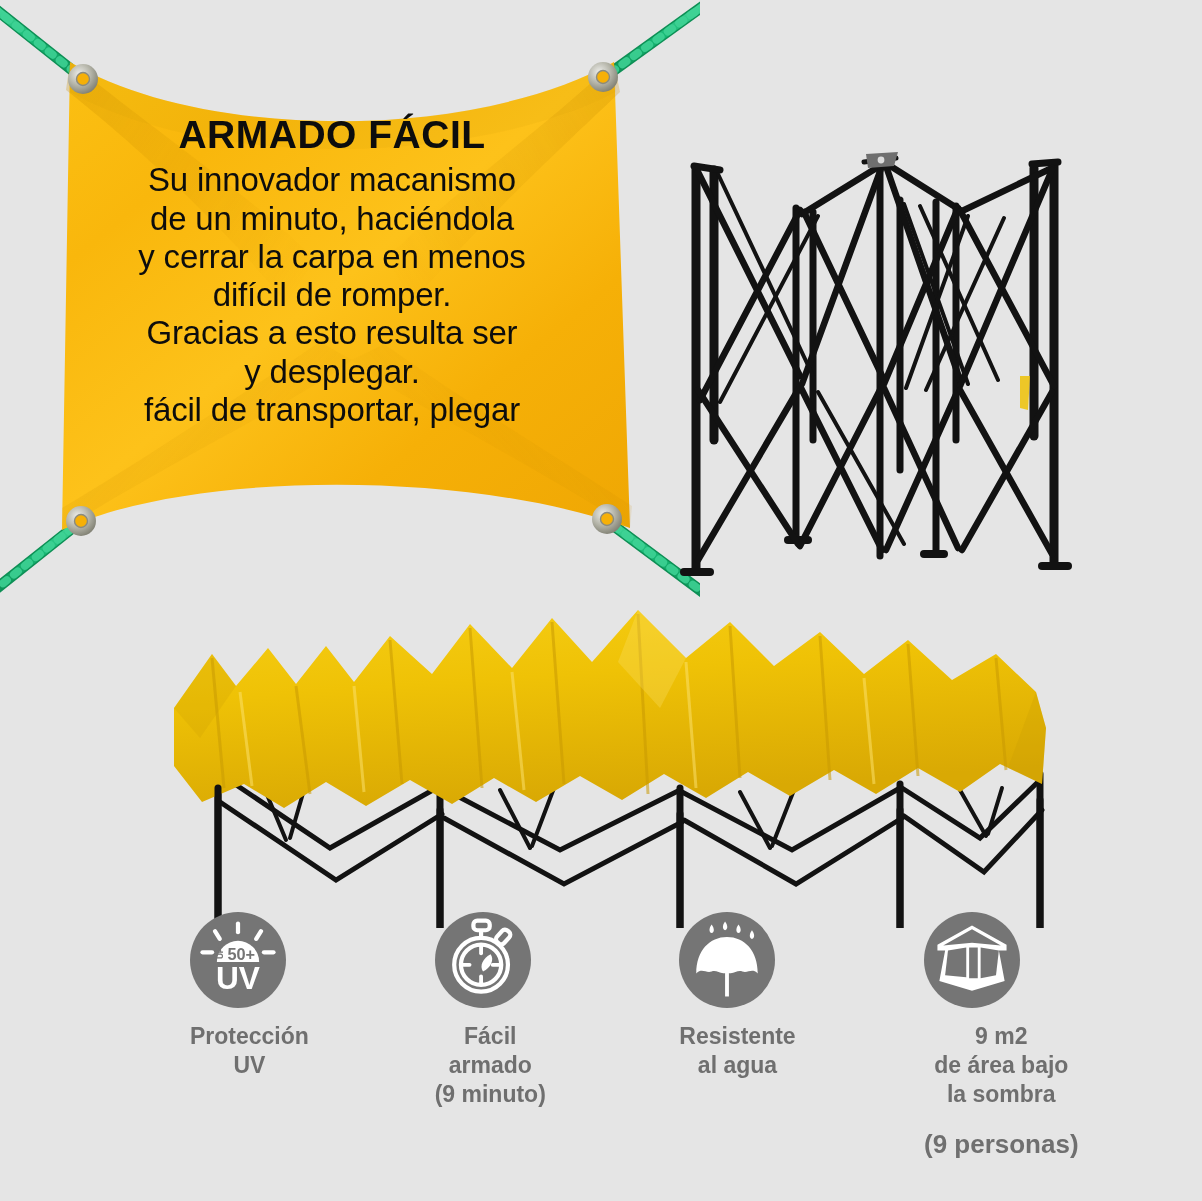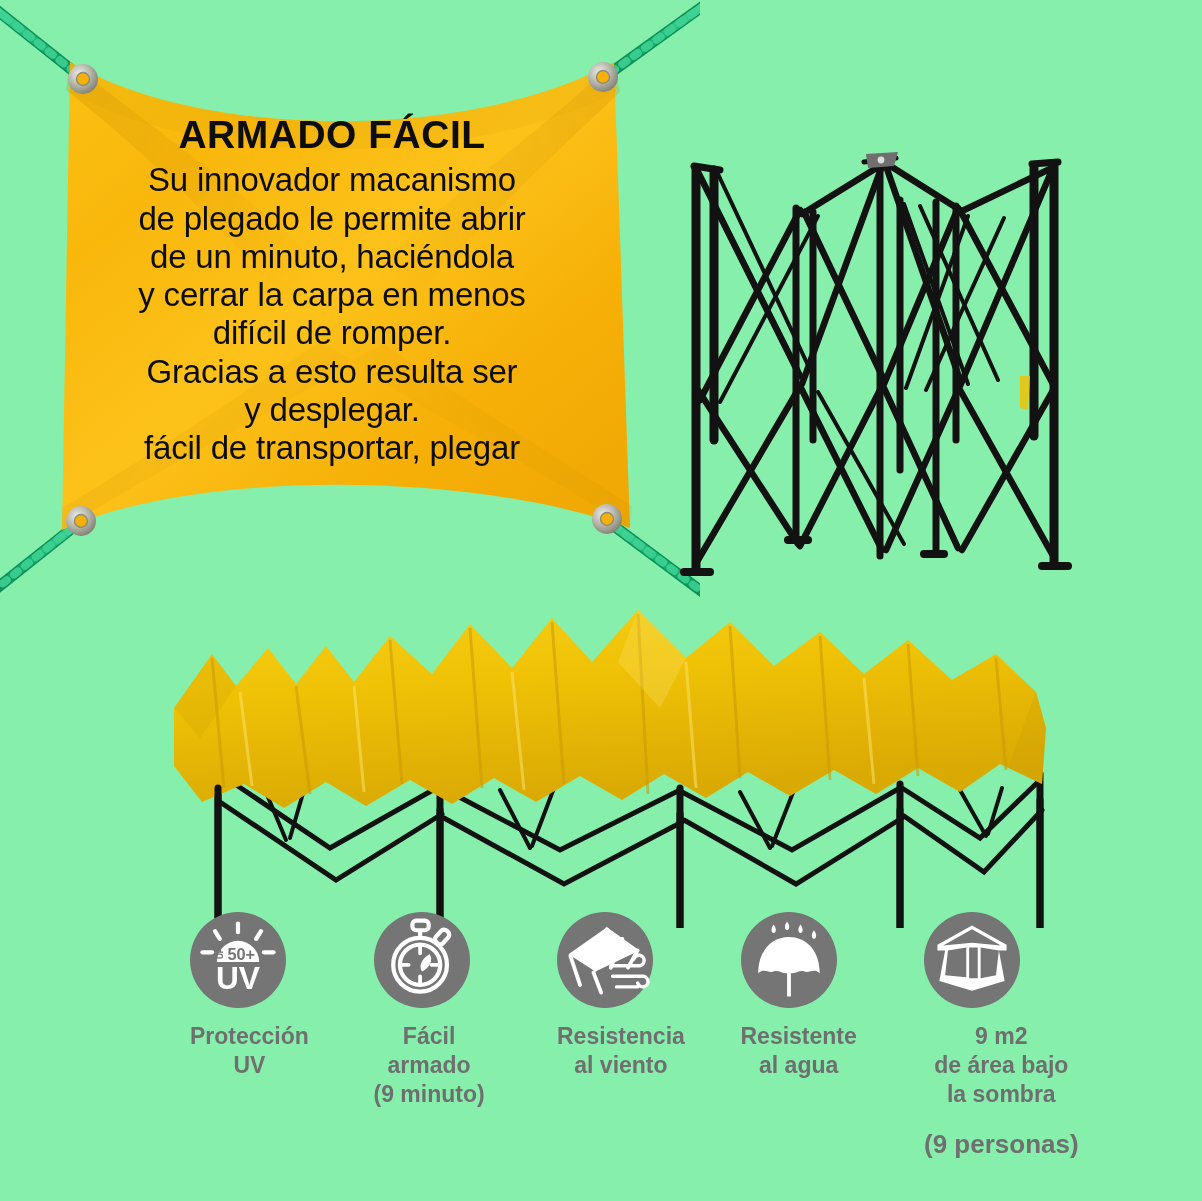--- a/index.html
+++ b/index.html
@@ -1,17 +1,17 @@
 <!DOCTYPE html>
 <html><head>
 <meta charset="utf-8">
 <style>
   html,body{margin:0;padding:0;background:#fff;}
   body{width:1202px;height:1201px;font-family:"Liberation Sans",sans-serif;overflow:hidden;}
-  #stage{position:relative;width:1202px;height:1201px;background:#86efac;}
+  #stage{position:relative;width:1202px;height:1201px;background:#e5e5e5;}
 
   
   .banner-wrap{position:absolute;left:0;top:0;width:700px;height:600px;}
   .banner-svg{position:absolute;left:0;top:0;}
   .banner-text{position:absolute;left:76px;top:112px;width:512px;text-align:center;
     color:#0d0d0d;line-height:1.16;pointer-events:none;}
   .banner-title{font-size:39px;font-weight:bold;letter-spacing:.5px;margin-bottom:4px;}
   .banner-body{font-size:33px;font-weight:400;letter-spacing:-.2px;}
   .banner-body div{white-space:nowrap;}
 
@@ -119,21 +119,20 @@
         <circle cx="607" cy="519" r="15" fill="url(#gromet)"></circle>
         <circle cx="607" cy="519" r="6.5" fill="#F6B007"></circle>
         <circle cx="607" cy="519" r="6.5" fill="none" stroke="#8b8b7e" stroke-width="1.4"></circle>
       </g>
     </svg>
 
     <div class="banner-text">
       <div class="banner-title">ARMADO FÁCIL</div>
       <div class="banner-body">
         <div>Su innovador macanismo</div>
-        <div>de plegado le permite abrir</div>
         <div>de un minuto, haciéndola</div>
         <div>y cerrar la carpa en menos</div>
         <div>difícil de romper.</div>
         <div>Gracias a esto resulta ser</div>
         <div>y desplegar.</div>
         <div>fácil de transportar, plegar</div>
       </div>
     </div>
   </div>
 
@@ -346,42 +345,20 @@
         </g>
         <path d="M 58 44 C 62 50, 58 58, 50 62 C 46 56, 50 48, 58 44 Z" fill="#fff"></path>
       </svg>
       <div class="cap">
         <div>Fácil</div>
         <div>armado</div>
         <div>(9 minuto)</div>
       </div>
     </div>
 
-    <div class="feature">
-      <svg class="ic" viewBox="0 0 100 100">
-        <circle cx="50" cy="50" r="50" fill="#757575"></circle>
-        <path d="M 52 16 L 86 40 L 40 62 L 12 44 Z" fill="#fff"></path>
-        <g stroke="#fff" stroke-width="4" fill="none" stroke-linecap="round">
-          <path d="M 14 46 L 24 76"></path>
-          <path d="M 38 63 L 46 84"></path>
-          <path d="M 52 18 L 40 60"></path>
-          <path d="M 68 28 L 56 58"></path>
-          <path d="M 84 40 L 74 58"></path>
-        </g>
-        <g stroke="#fff" stroke-width="3.6" fill="none" stroke-linecap="round">
-          <path d="M 56 56 L 86 56 A 5.5 5.5 0 1 0 80 49"></path>
-          <path d="M 58 67 L 90 67 A 5.5 5.5 0 1 1 84 74"></path>
-          <path d="M 62 78 L 84 78"></path>
-        </g>
-      </svg>
-      <div class="cap">
-        <div>Resistencia</div>
-        <div>al viento</div>
-      </div>
-    </div>
 
     <div class="feature">
       <svg class="ic" viewBox="0 0 100 100">
         <circle cx="50" cy="50" r="50" fill="#757575"></circle>
         <g fill="#fff">
           <path d="M 34 13 C 37 17, 37 21, 34 22 C 31 21, 31 17, 34 13 Z"></path>
           <path d="M 48 10 C 51 14, 51 18, 48 19 C 45 18, 45 14, 48 10 Z"></path>
           <path d="M 62 13 C 65 17, 65 21, 62 22 C 59 21, 59 17, 62 13 Z"></path>
           <path d="M 76 19 C 79 23, 79 27, 76 28 C 73 27, 73 23, 76 19 Z"></path>
         </g>

